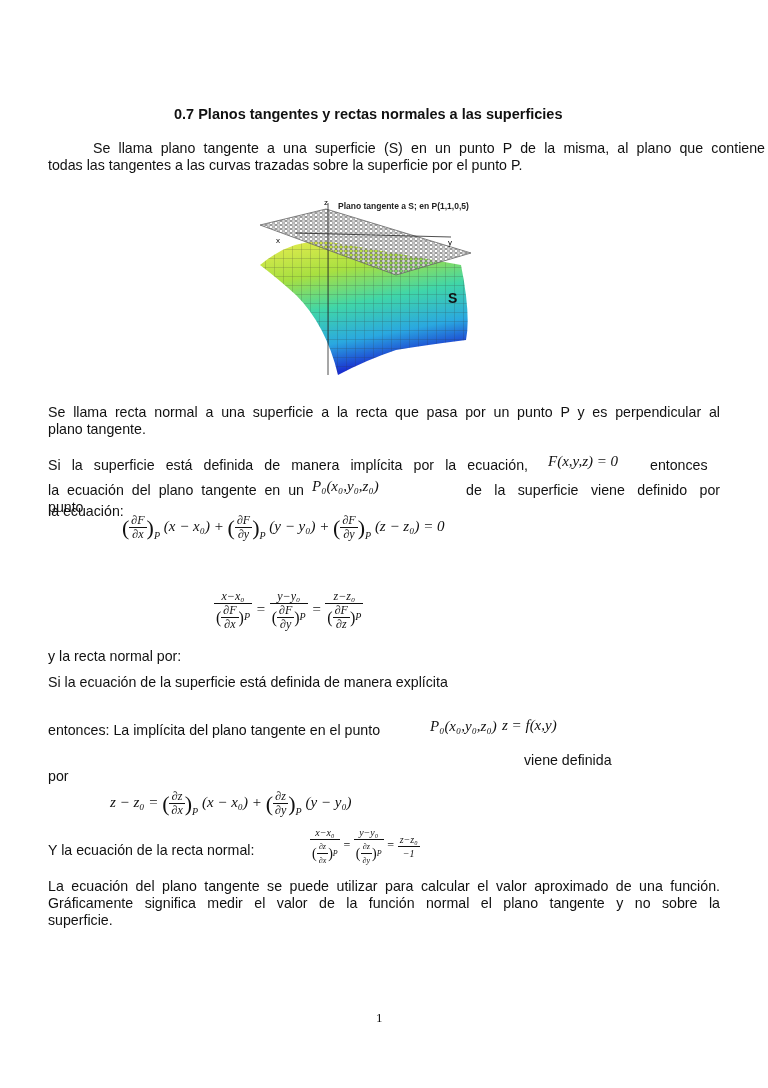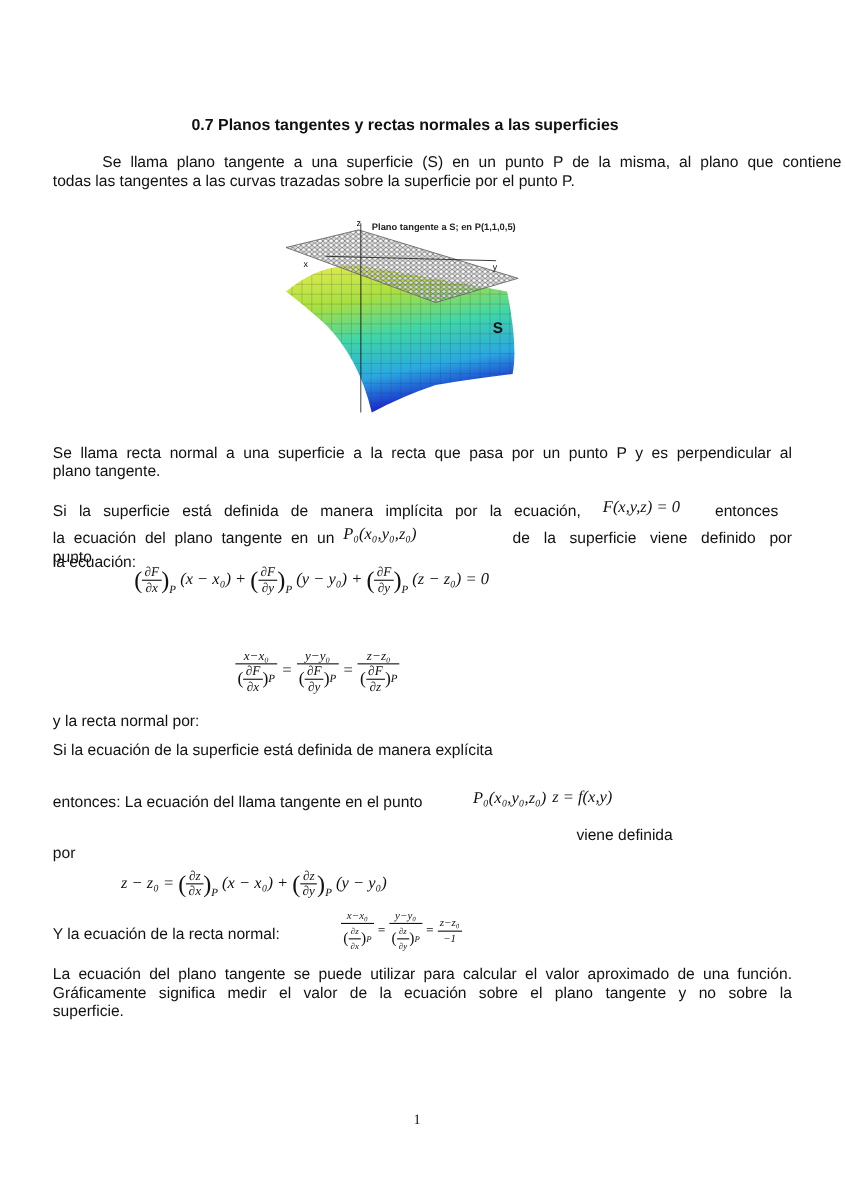--- a/index.html
+++ b/index.html
@@ -85,21 +85,21 @@
   <span class="frac"><span class="num">x−x₀</span><span class="den"><span class="paren" style="font-size:16px">(</span><span class="frac"><span class="num small">∂F</span><span class="den small">∂x</span></span><span class="paren" style="font-size:16px">)</span><span class="small">P</span></span></span>
   <span>=</span>
   <span class="frac"><span class="num">y−y₀</span><span class="den"><span class="paren" style="font-size:16px">(</span><span class="frac"><span class="num small">∂F</span><span class="den small">∂y</span></span><span class="paren" style="font-size:16px">)</span><span class="small">P</span></span></span>
   <span>=</span>
   <span class="frac"><span class="num">z−z₀</span><span class="den"><span class="paren" style="font-size:16px">(</span><span class="frac"><span class="num small">∂F</span><span class="den small">∂z</span></span><span class="paren" style="font-size:16px">)</span><span class="small">P</span></span></span>
 </div>
 
 <div class="abs txt" style="left:48px; top:674px;">Si la ecuación de la superficie está definida de manera explícita</div>
 <div class="abs math" style="left:502px; top:670px;margin-top:47px;">z = f(x,y)</div>
 
-<div class="abs txt" style="left:48px; top:722px;">entonces: La ecuación del llama tangente en el punto</div>
+<div class="abs txt" style="left:48px; top:722px;">entonces: La implícita del plano tangente en el punto</div>
 <div class="abs math" style="left:430px; top:718px;">P₀(x₀,y₀,z₀)</div>
 <div class="abs txt" style="left:524px; top:752px;">viene definida</div>
 
 <div class="abs txt" style="left:48px; top:768px;">por</div>
 <div class="abs math" style="left:110px; top:758px;margin-top:32px;">
   <span>z − z₀ =</span>
   <span class="paren">(</span><span class="frac"><span class="num">∂z</span><span class="den">∂x</span></span><span class="paren">)</span><span class="sub">P</span>
   <span>(x − x₀) +</span>
   <span class="paren">(</span><span class="frac"><span class="num">∂z</span><span class="den">∂y</span></span><span class="paren">)</span><span class="sub">P</span>
   <span>(y − y₀)</span>
@@ -108,16 +108,16 @@
 <div class="abs txt" style="left:48px; top:842px;">Y la ecuación de la recta normal:</div>
 <div class="abs math" style="left:310px; top:826px; font-size:12px;">
   <span class="frac"><span class="num" style="font-size:10px">x−x₀</span><span class="den"><span class="paren" style="font-size:14px">(</span><span class="frac"><span class="num small" style="font-size:8px">∂z</span><span class="den small" style="font-size:8px">∂x</span></span><span class="paren" style="font-size:14px">)</span><span class="small" style="font-size:8px">P</span></span></span>
   <span>=</span>
   <span class="frac"><span class="num" style="font-size:10px">y−y₀</span><span class="den"><span class="paren" style="font-size:14px">(</span><span class="frac"><span class="num small" style="font-size:8px">∂z</span><span class="den small" style="font-size:8px">∂y</span></span><span class="paren" style="font-size:14px">)</span><span class="small" style="font-size:8px">P</span></span></span>
   <span>=</span>
   <span class="frac"><span class="num" style="font-size:10px">z−z₀</span><span class="den" style="font-size:10px">−1</span></span>
 </div>
 
 <div class="abs txt just" style="left:48px; top:878px; width:672px;">La ecuación del plano tangente se puede utilizar para calcular el valor aproximado de una función.</div>
-<div class="abs txt just" style="left:48px; top:895px; width:672px;">Gráficamente significa medir el valor de la ecuación sobre el plano tangente y no sobre la</div>
+<div class="abs txt just" style="left:48px; top:895px; width:672px;">Gráficamente significa medir el valor de la función normal el plano tangente y no sobre la</div>
 <div class="abs txt" style="left:48px; top:912px;">superficie.</div>
 
 <div class="abs" style="left:376px; top:1010px; font-family:'Liberation Serif', serif; font-size:13px;">1</div>
 
 </body></html>

